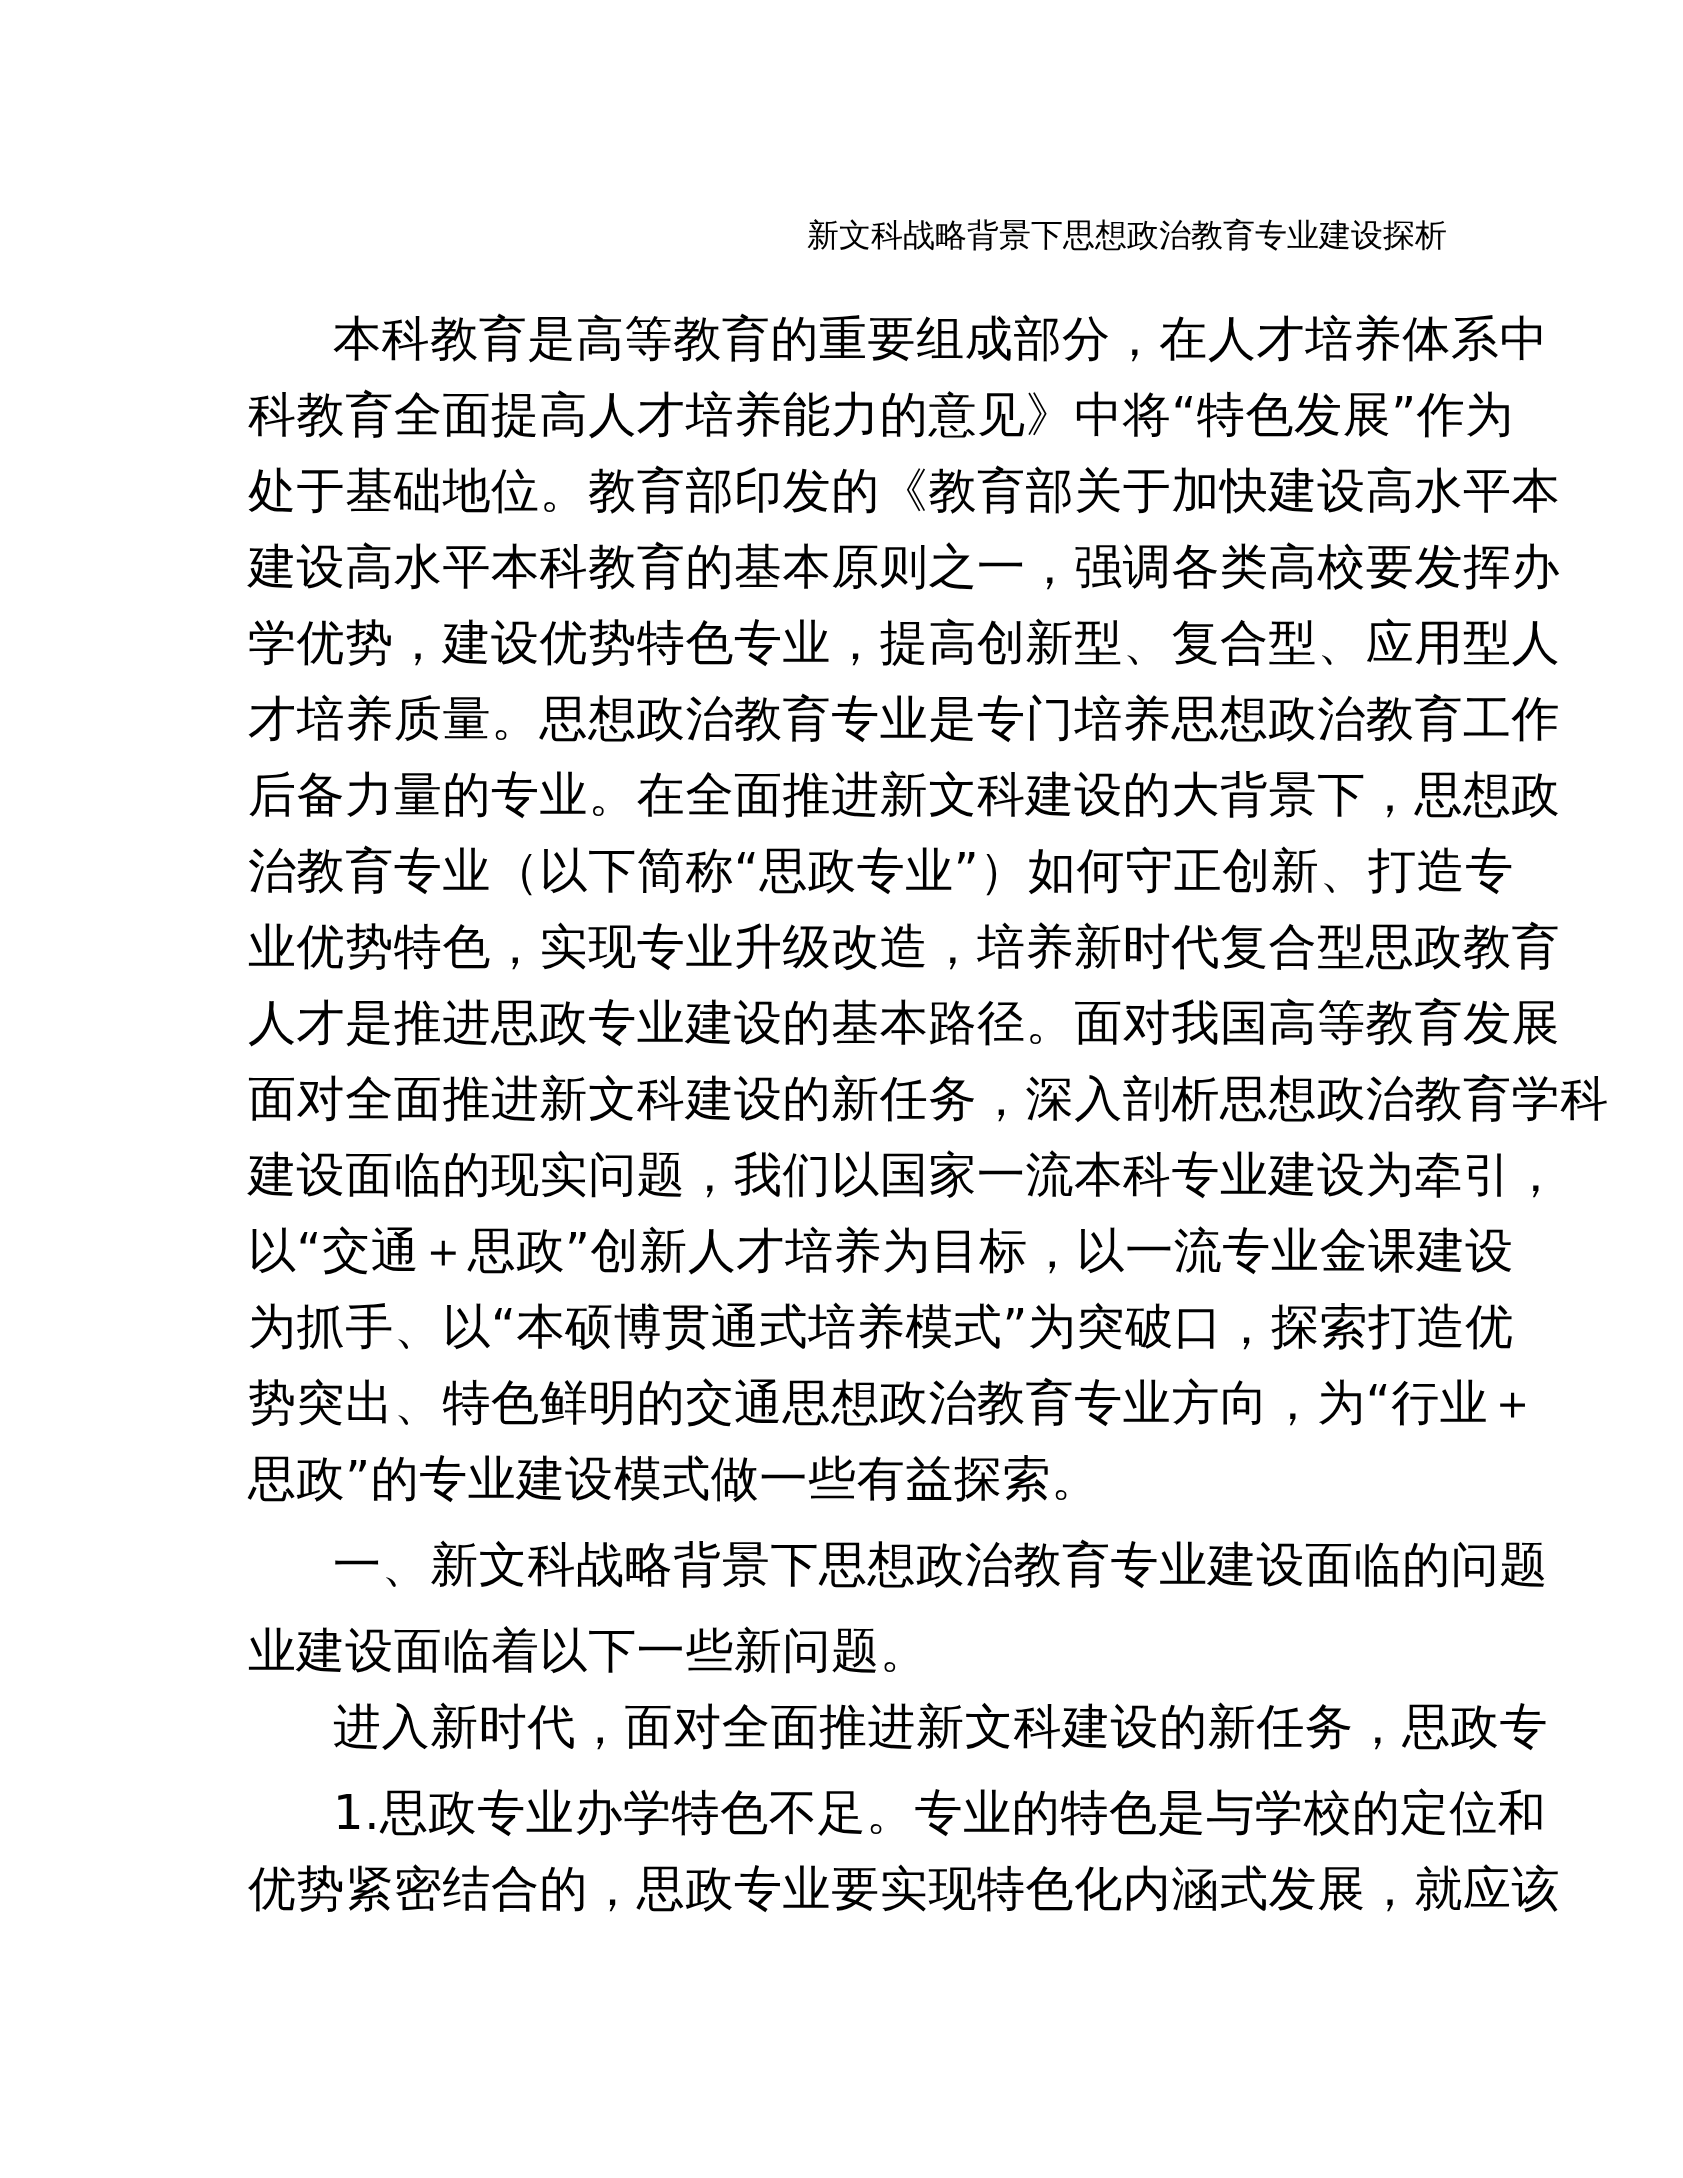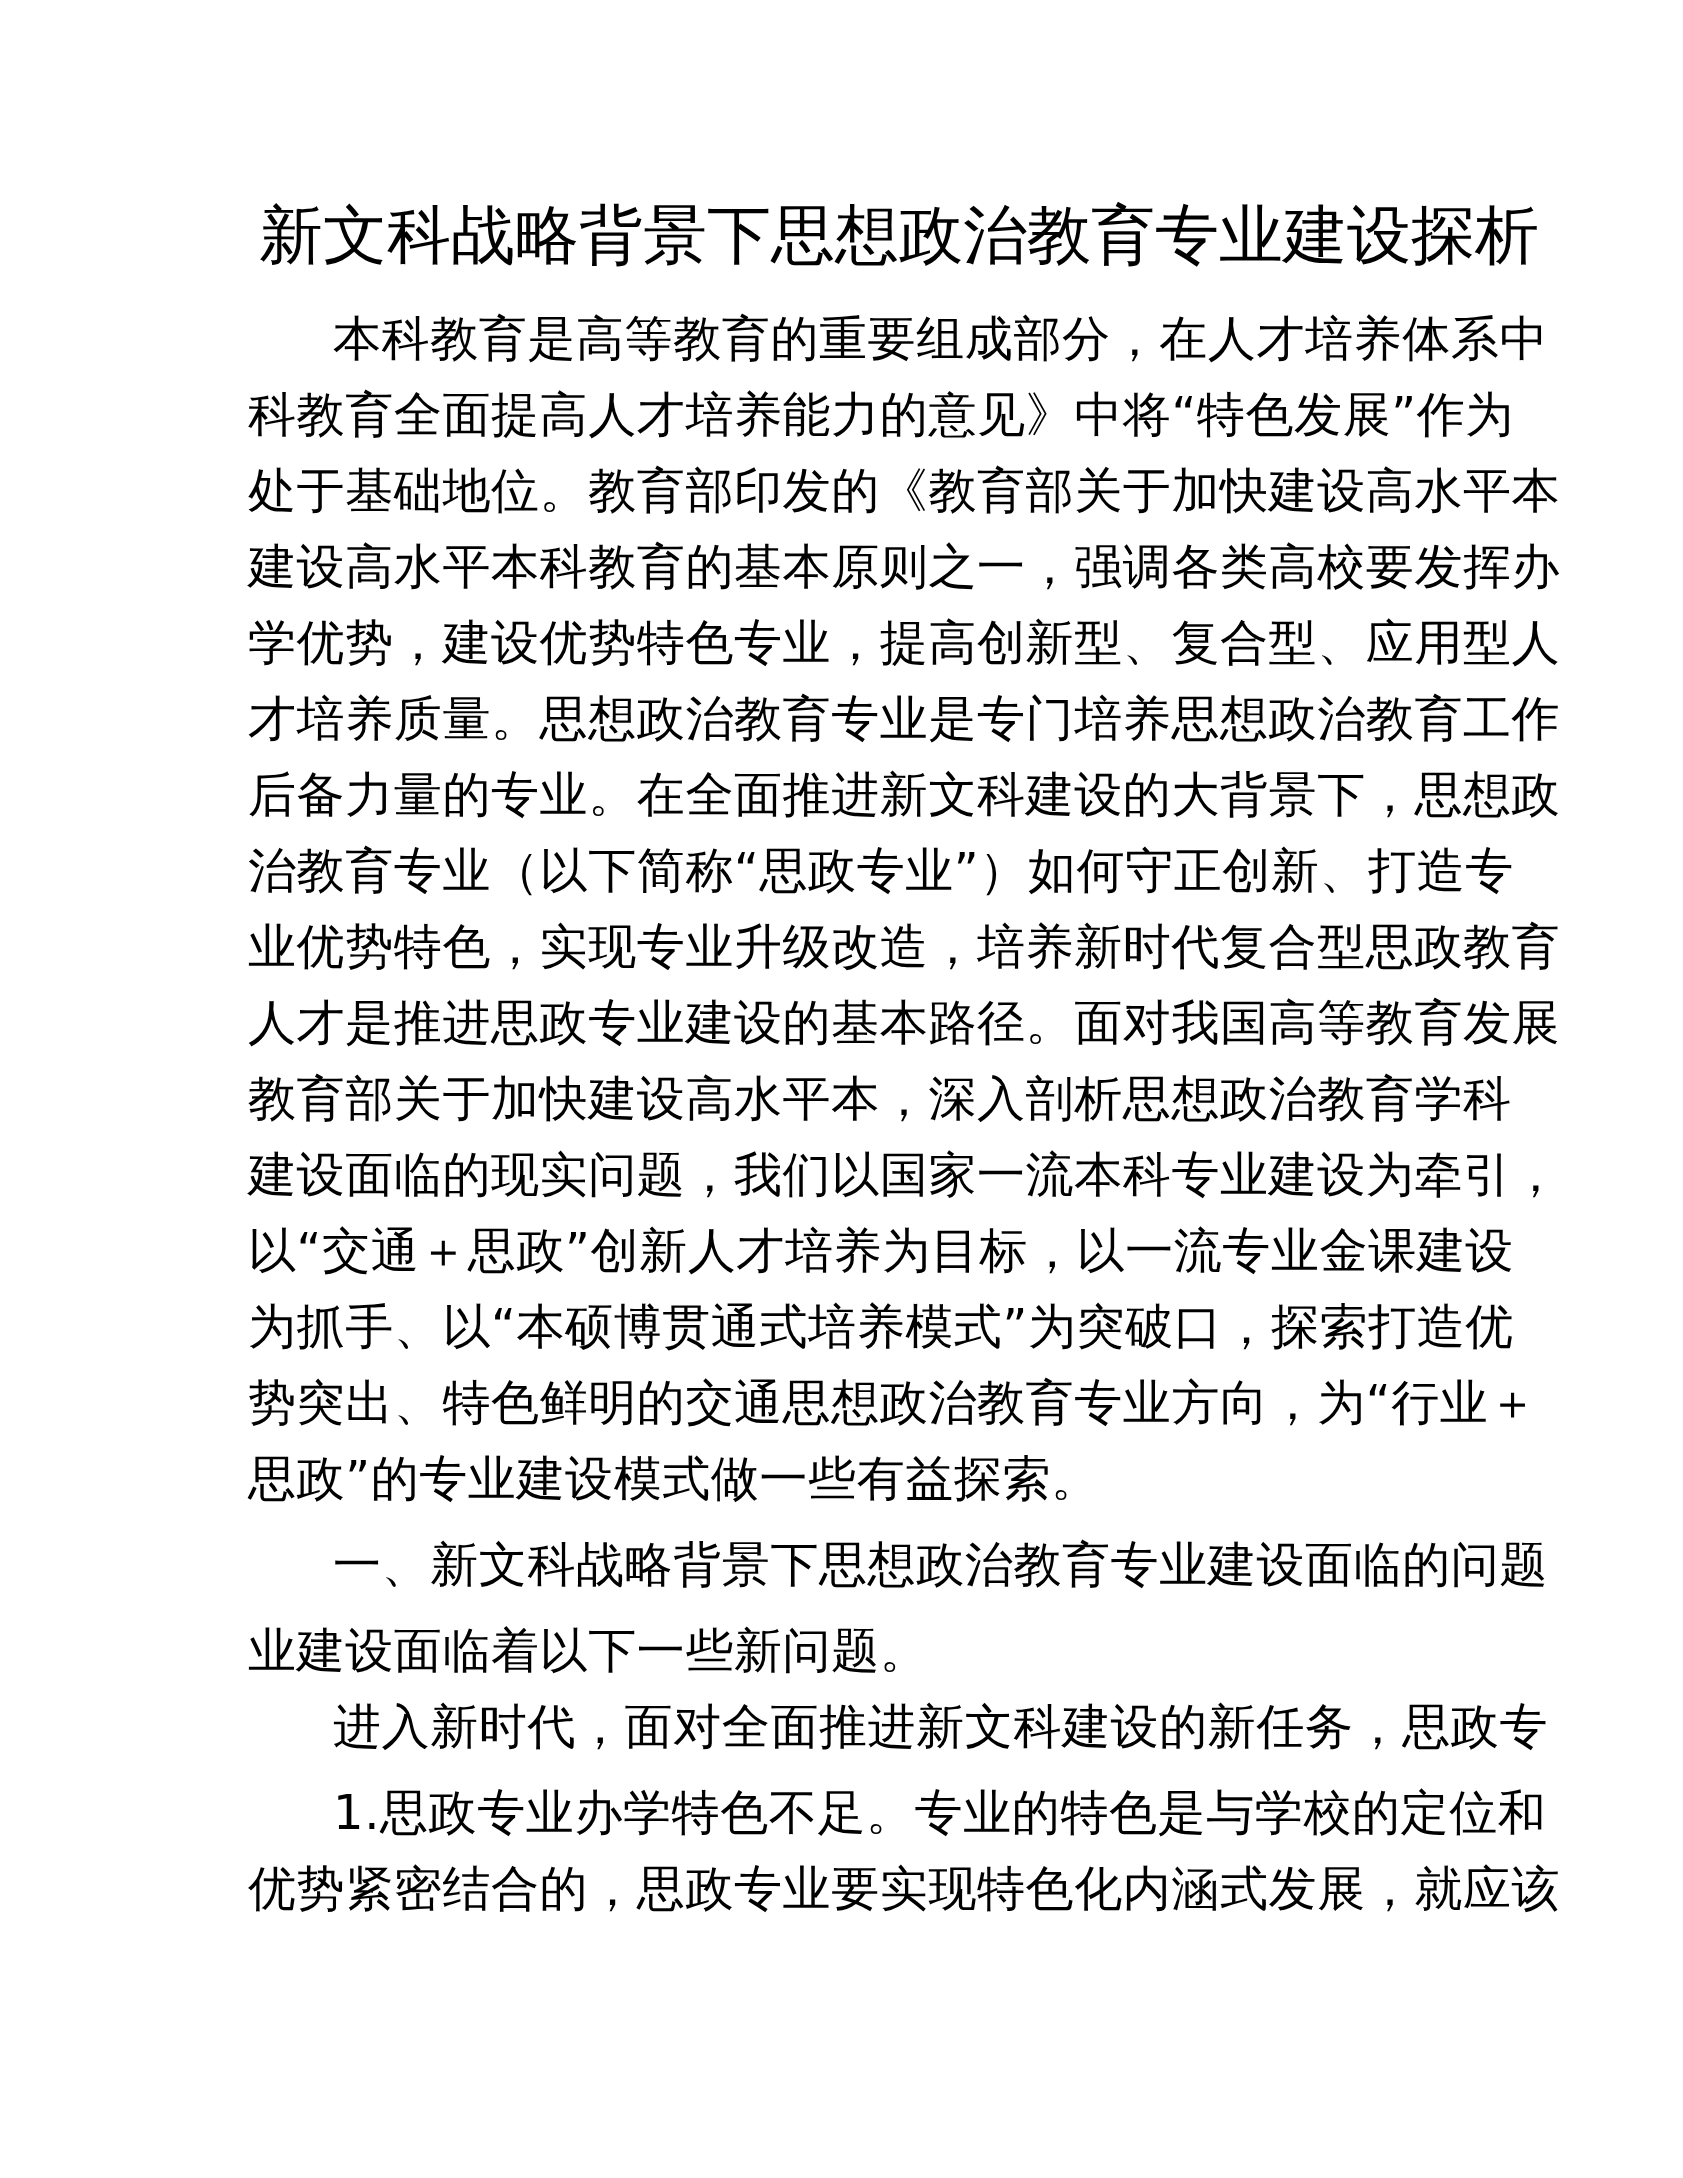--- a/index.html
+++ b/index.html
@@ -21,24 +21,25 @@
     top: 0;
     width: 1683px;
     height: 2178px;
     background: #ffffff;
   }
   .title {
     position: absolute;
     left: 259px;
     top: 204px;
     width: 1188px;
-    font-size: 64px;
+    font-size: 32px;
     line-height: 63px;
     white-space: nowrap;
     letter-spacing: 0px;
+    text-align: right;
   }
   .body {
     position: absolute;
     left: 248px;
     top: 300px;
     width: 1198px;
   }
   .line {
     font-size: 48px;
     line-height: 76px;
@@ -66,21 +67,21 @@
       <div class="line indent">本科教育是高等教育的重要组成部分，在人才培养体系中</div>
       <div class="line">科教育全面提高人才培养能力的意见》中将“特色发展”作为</div>
       <div class="line">处于基础地位。教育部印发的《教育部关于加快建设高水平本</div>
       <div class="line">建设高水平本科教育的基本原则之一，强调各类高校要发挥办</div>
       <div class="line">学优势，建设优势特色专业，提高创新型、复合型、应用型人</div>
       <div class="line">才培养质量。思想政治教育专业是专门培养思想政治教育工作</div>
       <div class="line">后备力量的专业。在全面推进新文科建设的大背景下，思想政</div>
       <div class="line">治教育专业（以下简称“思政专业”）如何守正创新、打造专</div>
       <div class="line">业优势特色，实现专业升级改造，培养新时代复合型思政教育</div>
       <div class="line">人才是推进思政专业建设的基本路径。面对我国高等教育发展</div>
-      <div class="line">教育部关于加快建设高水平本，深入剖析思想政治教育学科</div>
+      <div class="line">面对全面推进新文科建设的新任务，深入剖析思想政治教育学科</div>
       <div class="line">建设面临的现实问题，我们以国家一流本科专业建设为牵引，</div>
       <div class="line">以“交通＋思政”创新人才培养为目标，以一流专业金课建设</div>
       <div class="line">为抓手、以“本硕博贯通式培养模式”为突破口，探索打造优</div>
       <div class="line">势突出、特色鲜明的交通思想政治教育专业方向，为“行业＋</div>
       <div class="line">思政”的专业建设模式做一些有益探索。</div>
     </div>
 
     <div class="gap"></div>
 
     <div>

